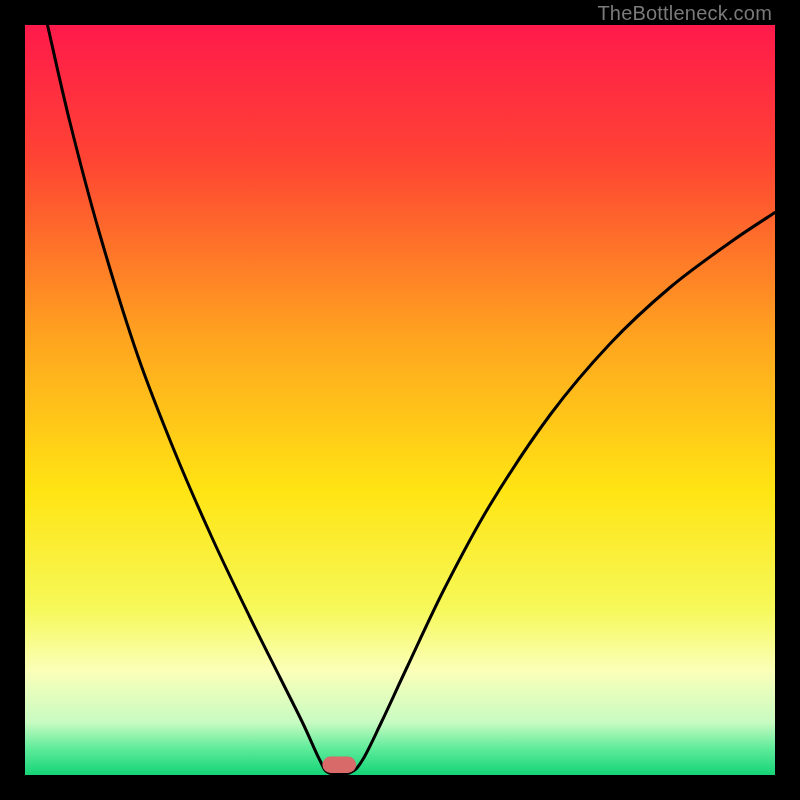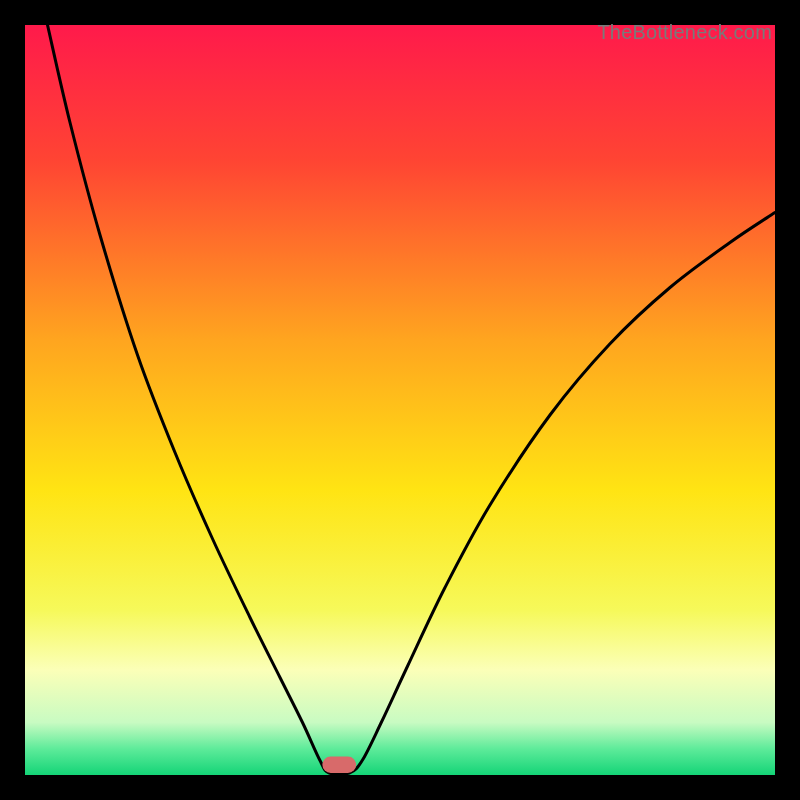--- a/index.html
+++ b/index.html
@@ -20,21 +20,20 @@
     height: 750px;
   }
   .watermark {
     position: absolute;
     top: 2px;
     right: 28px;
     font-family: Arial, Helvetica, sans-serif;
     font-size: 20px;
     color: #7a7a7a;
     letter-spacing: 0.2px;
-    margin-top: 19px;
   }
   svg.plot {
     position: absolute;
     left: 25px;
     top: 25px;
     width: 750px;
     height: 750px;
   }
 </style>
 </head>

